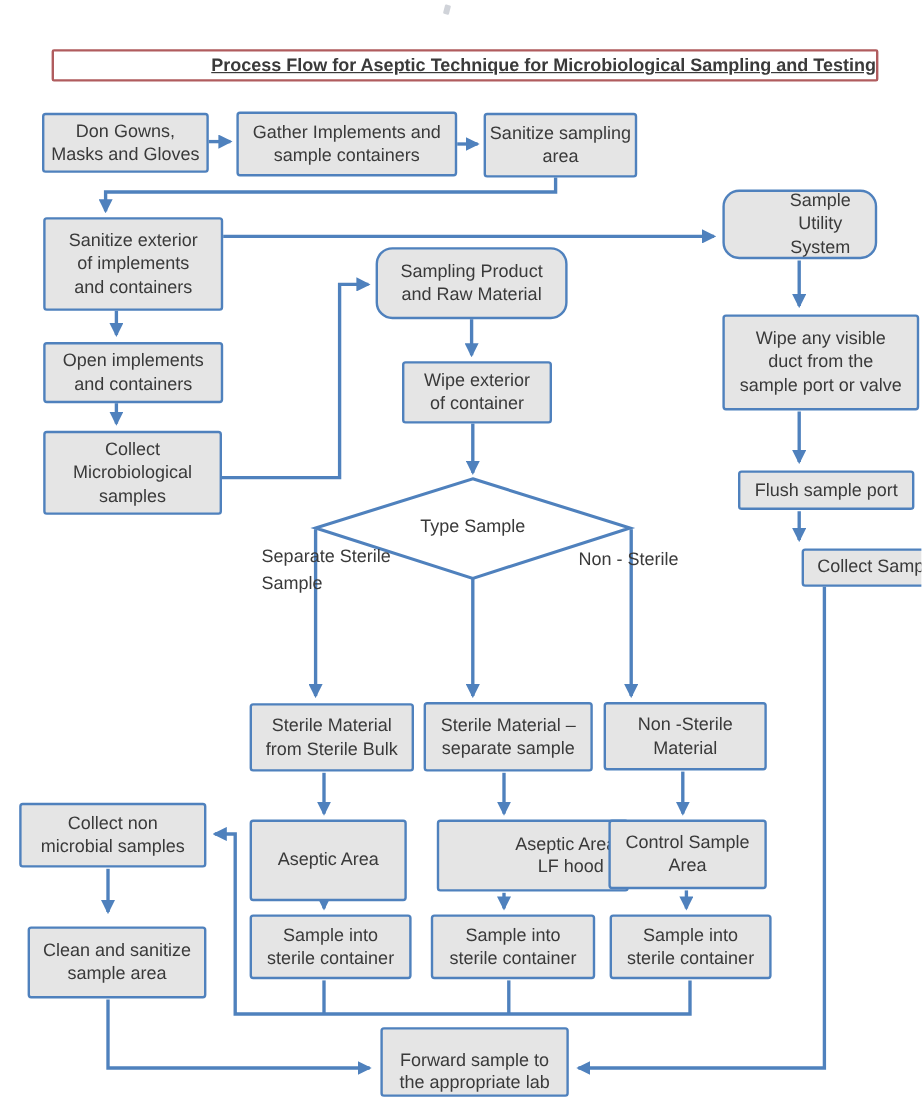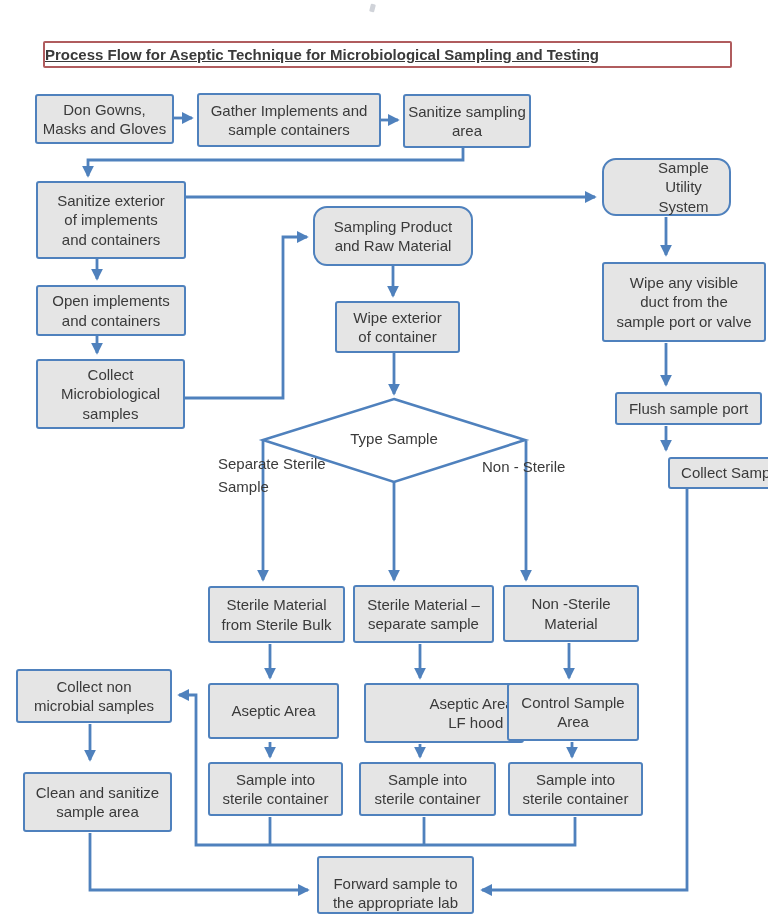--- a/index.html
+++ b/index.html
@@ -14,21 +14,21 @@
   .box{
     position:absolute;box-sizing:border-box;background:#e5e5e5;
     border:2.5px solid var(--accent,#4f81bd);border-radius:3px;
     display:flex;align-items:center;justify-content:center;
     text-align:center;font-size:15px;line-height:1.27;white-space:pre-line;
   }
   .round{border-radius:14px;}
   .title-box{
     position:absolute;box-sizing:border-box;background:#ffffff;
     border:2.5px solid var(--title-border,#b05c5e);border-radius:2px;
-    display:flex;align-items:center;justify-content:flex-start;
+    display:flex;align-items:center;justify-content:flex-end;
     font-size:15px;font-weight:bold;
   }
   .title-box span{text-decoration:underline;}
   .label{position:absolute;font-size:15px;line-height:1.5;white-space:pre-line;}
   .center{text-align:center;}
   .speck{position:absolute;left:370px;top:4px;width:5px;height:8px;background:#c4c8cf;border-radius:1px;transform:rotate(14deg);opacity:.8;}
 </style>
 </head>
 <body>
 
@@ -126,21 +126,21 @@
   </div>
   <div class="box" style="left:353px;top:585px;width:141px;height:58px;">
     <span>Sterile Material –
 separate sample</span>
   </div>
   <div class="box" style="left:503px;top:585px;width:136px;height:57px;">
     <span>Non -Sterile
 Material</span>
   </div>
 
-  <div class="box" style="left:208px;top:683px;width:131px;height:56px;">
+  <div class="box" style="left:208px;top:683px;width:131px;height:68px;">
     <span>Aseptic Area</span>
   </div>
   <div class="box" style="left:364px;top:683px;width:160px;height:60px;justify-content:flex-end;">
     <span>Aseptic Area /
 LF hood</span>
   </div>
   <div class="box" style="left:507px;top:683px;width:132px;height:58px;">
     <span>Control Sample
 Area</span>
   </div>

